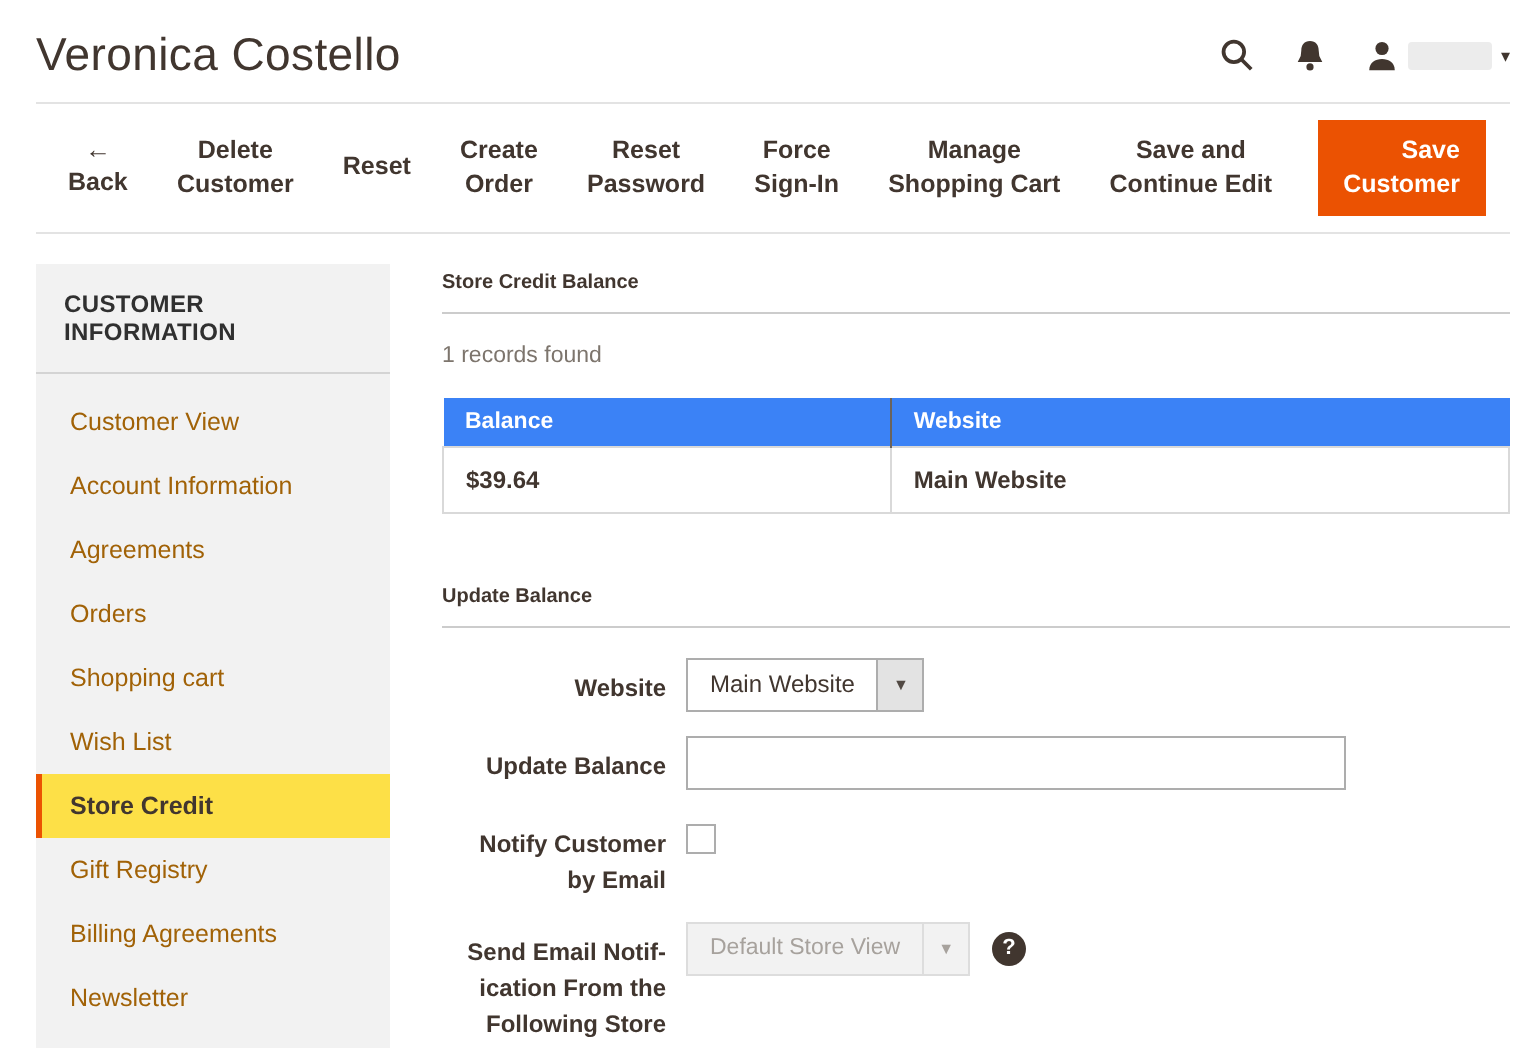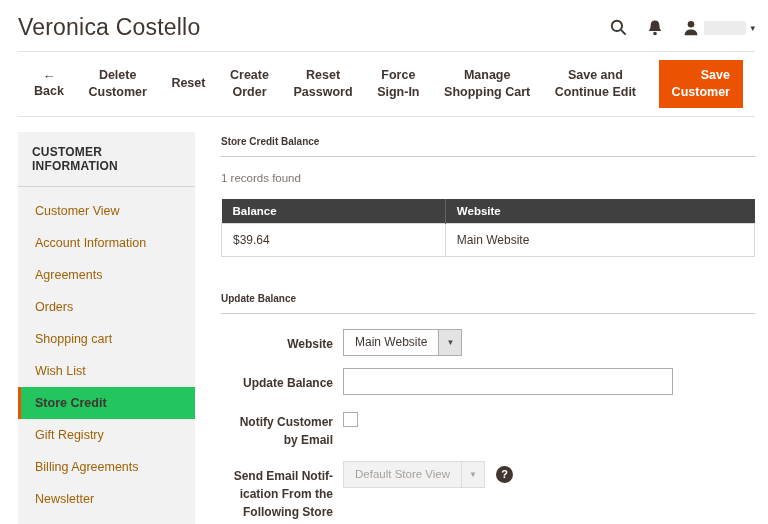--- a/index.html
+++ b/index.html
@@ -51,39 +51,39 @@
   .sidebar-heading {
     padding: 13px 14px; font-size: 12px; font-weight: 700; color: #303030;
     border-bottom: 1px solid #d4d4d4; letter-spacing: .2px;
   }
   .sidebar-list { padding-top: 8px; }
   .sidebar-item {
     padding: 9px 14px; font-size: 12.5px; color: #a16207; cursor: pointer;
     border-left: 3px solid transparent;
   }
   .sidebar-item.active {
-    background: #22c55e; border-left: 3px solid #eb5202;
+    background: #fde047; border-left: 3px solid #eb5202;
     font-weight: 700; color: #41362f;
   }
 
   
   .main { flex: 1; margin-left: 26px; padding-top: 4px; }
   .section-title { font-size: 10px; font-weight: 700; color: #41362f; margin-bottom: 9px; }
   .rule { border: none; border-top: 1px solid #cccccc; margin: 0 0 15px 0; }
   .records { font-size: 11.5px; color: #7d756d; margin-bottom: 15px; }
 
   table.grid { width: 100%; border-collapse: collapse; margin-bottom: 36px; }
   table.grid th {
-    background: #404040; color: #ffffff; font-size: 11.5px; font-weight: 700;
+    background: #3b82f6; color: #ffffff; font-size: 11.5px; font-weight: 700;
     text-align: left; padding: 6px 11px; border-left: 1px solid #6b635c; margin-left: 12px;
   }
   table.grid th:first-child { border-left: none; }
   table.grid td {
     background: #ffffff; font-size: 12px; color: #41362f;
-    padding: 9px 11px; border: 1px solid #d9d9d9;
+    padding: 9px 11px; border: 1px solid #d9d9d9; font-weight: bold;
   }
   .col-balance { width: 42%; }
 
   
   .update-section { margin-top: 6px; }
   .frow { display: flex; align-items: flex-start; margin-bottom: 12px; }
   .flabel {
     width: 112px; flex-shrink: 0; text-align: right;
     font-size: 12px; font-weight: 700; color: #41362f;
     padding-top: 6px; white-space: pre-line; line-height: 1.5;

